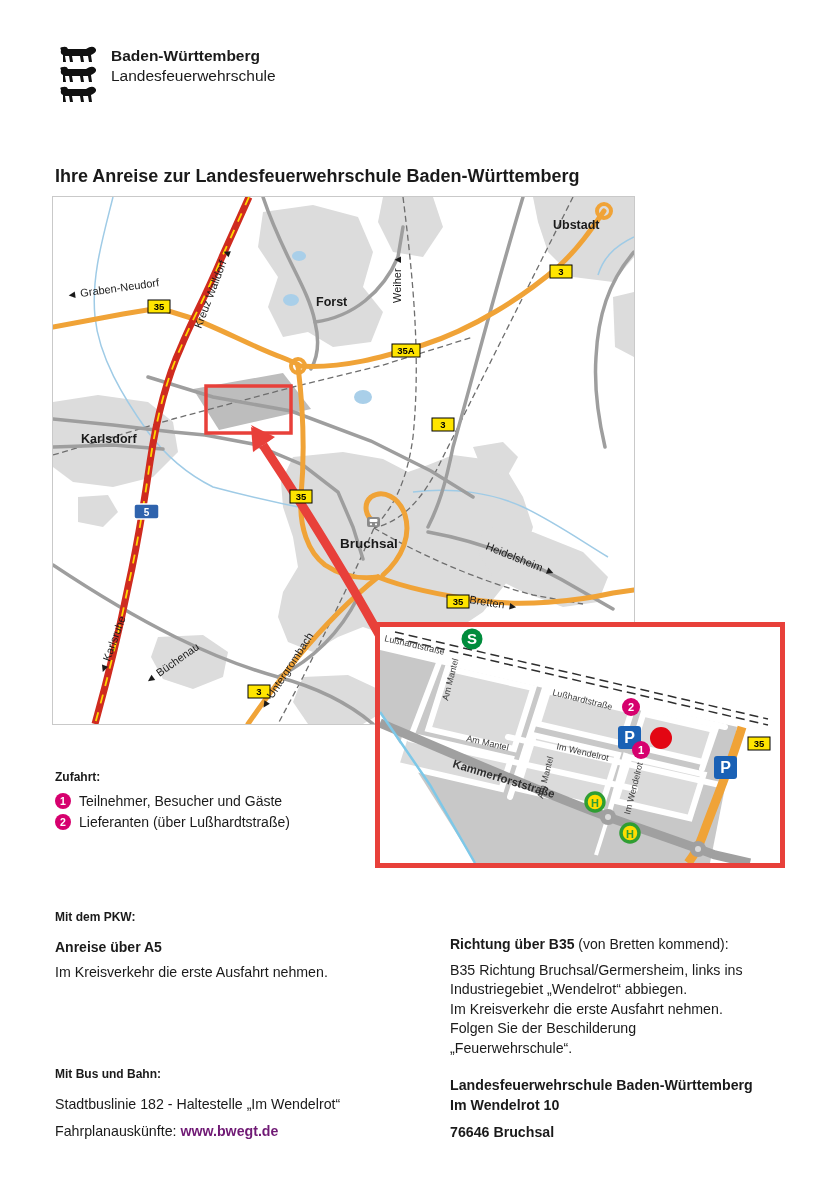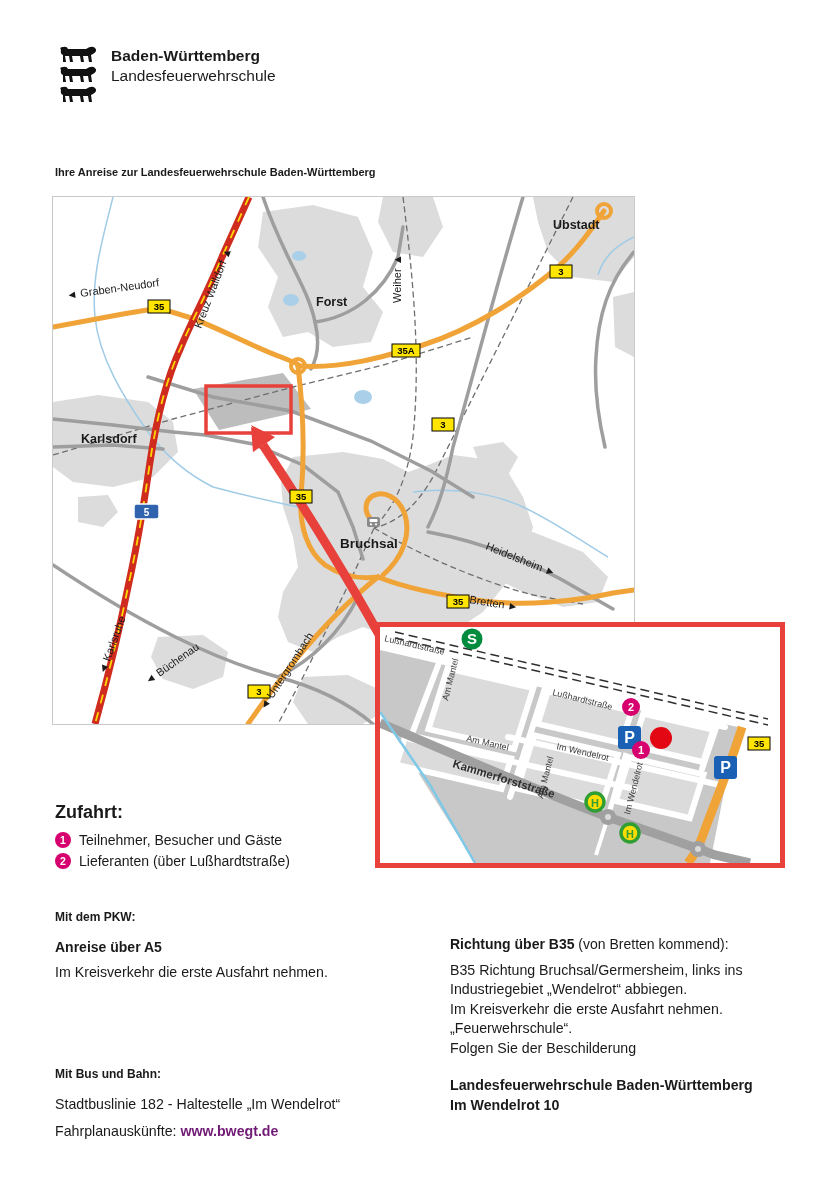--- a/index.html
+++ b/index.html
@@ -3,30 +3,30 @@
 <meta charset="utf-8">
 <style>
   html,body{margin:0;padding:0;background:#fff;}
   .page{position:relative;width:836px;height:1183px;background:#fff;overflow:hidden;
         font-family:"Liberation Sans",sans-serif;color:#1a1a1a;}
   
   .logo-block{position:absolute;left:55px;top:44px;display:flex;align-items:flex-start;}
   .logo-lions{width:44px;height:60px;}
   .logo-text{margin-left:12px;line-height:20px;font-size:15.5px;padding-top:2px;}
   .logo-text .l1{font-weight:bold;}
-  .page-title{position:absolute;left:55px;top:166px;font-size:11px;font-weight:bold;margin:0;}
+  .page-title{position:absolute;left:55px;top:166px;font-size:18px;font-weight:bold;margin:0;}
   
   .map-wrap{position:absolute;left:52px;top:196px;width:581px;height:527px;
             border:1px solid #c9c9c9;box-sizing:content-box;background:#fff;}
   
   .inset-wrap{position:absolute;left:375px;top:622px;width:400px;height:236px;
               border:5px solid #e8403a;background:#fff;z-index:5;}
   
   .legend{position:absolute;left:55px;top:770px;font-size:14px;}
-  .legend .head{font-weight:bold;font-size:18px;margin-bottom:9px;margin-top:32px;}
+  .legend .head{font-weight:bold;font-size:12px;margin-bottom:9px;}
   .legend-item{display:flex;align-items:center;margin-bottom:5px;}
   .num-badge{display:inline-flex;align-items:center;justify-content:center;width:16px;height:16px;
              border-radius:50%;background:#d6006e;color:#fff;font-size:10.5px;font-weight:bold;
              margin-right:8px;flex:0 0 16px;}
   
   .col{position:absolute;font-size:14.2px;line-height:19.5px;}
   .col-left{left:55px;top:908px;width:376px;}
   .col-right{left:450px;top:935px;width:345px;}
   .col-left2{left:55px;top:1065px;width:376px;}
   .col-right2{left:450px;top:1075px;width:345px;}
@@ -322,29 +322,30 @@
   <div class="col col-left">
     <h3>Mit dem PKW:</h3>
     <h4>Anreise über A5</h4>
     <p>Im Kreisverkehr die erste Ausfahrt nehmen.</p>
   </div>
 
   <div class="col col-right">
     <h4><b class="inlinehead">Richtung über B35</b><span style="font-weight:normal;"> (von Bretten kommend):</span></h4>
     <p>B35 Richtung Bruchsal/Germersheim, links ins Industriegebiet „Wendelrot“ abbiegen.</p>
     <p>Im Kreisverkehr die erste Ausfahrt nehmen.</p>
+    <p>Folgen Sie der Beschilderung</p>
     <p>„Feuerwehrschule“.</p>
-    <p>Folgen Sie der Beschilderung</p>
   </div>
 
   <div class="col col-left2">
     <h3>Mit Bus und Bahn:</h3>
     <p>Stadtbuslinie 182  - Haltestelle „Im Wendelrot“</p>
     <div class="gap"></div>
     <p><span>Fahrplanauskünfte: </span><a href="#" class="url">www.bwegt.de</a></p>
   </div>
 
   <div class="col col-right2 addr">
     <p>Landesfeuerwehrschule Baden-Württemberg</p>
     <p>Im Wendelrot 10</p>
+    <p class="city">76646 Bruchsal</p>
   </div>
 
 </div>
 
 </body></html>

